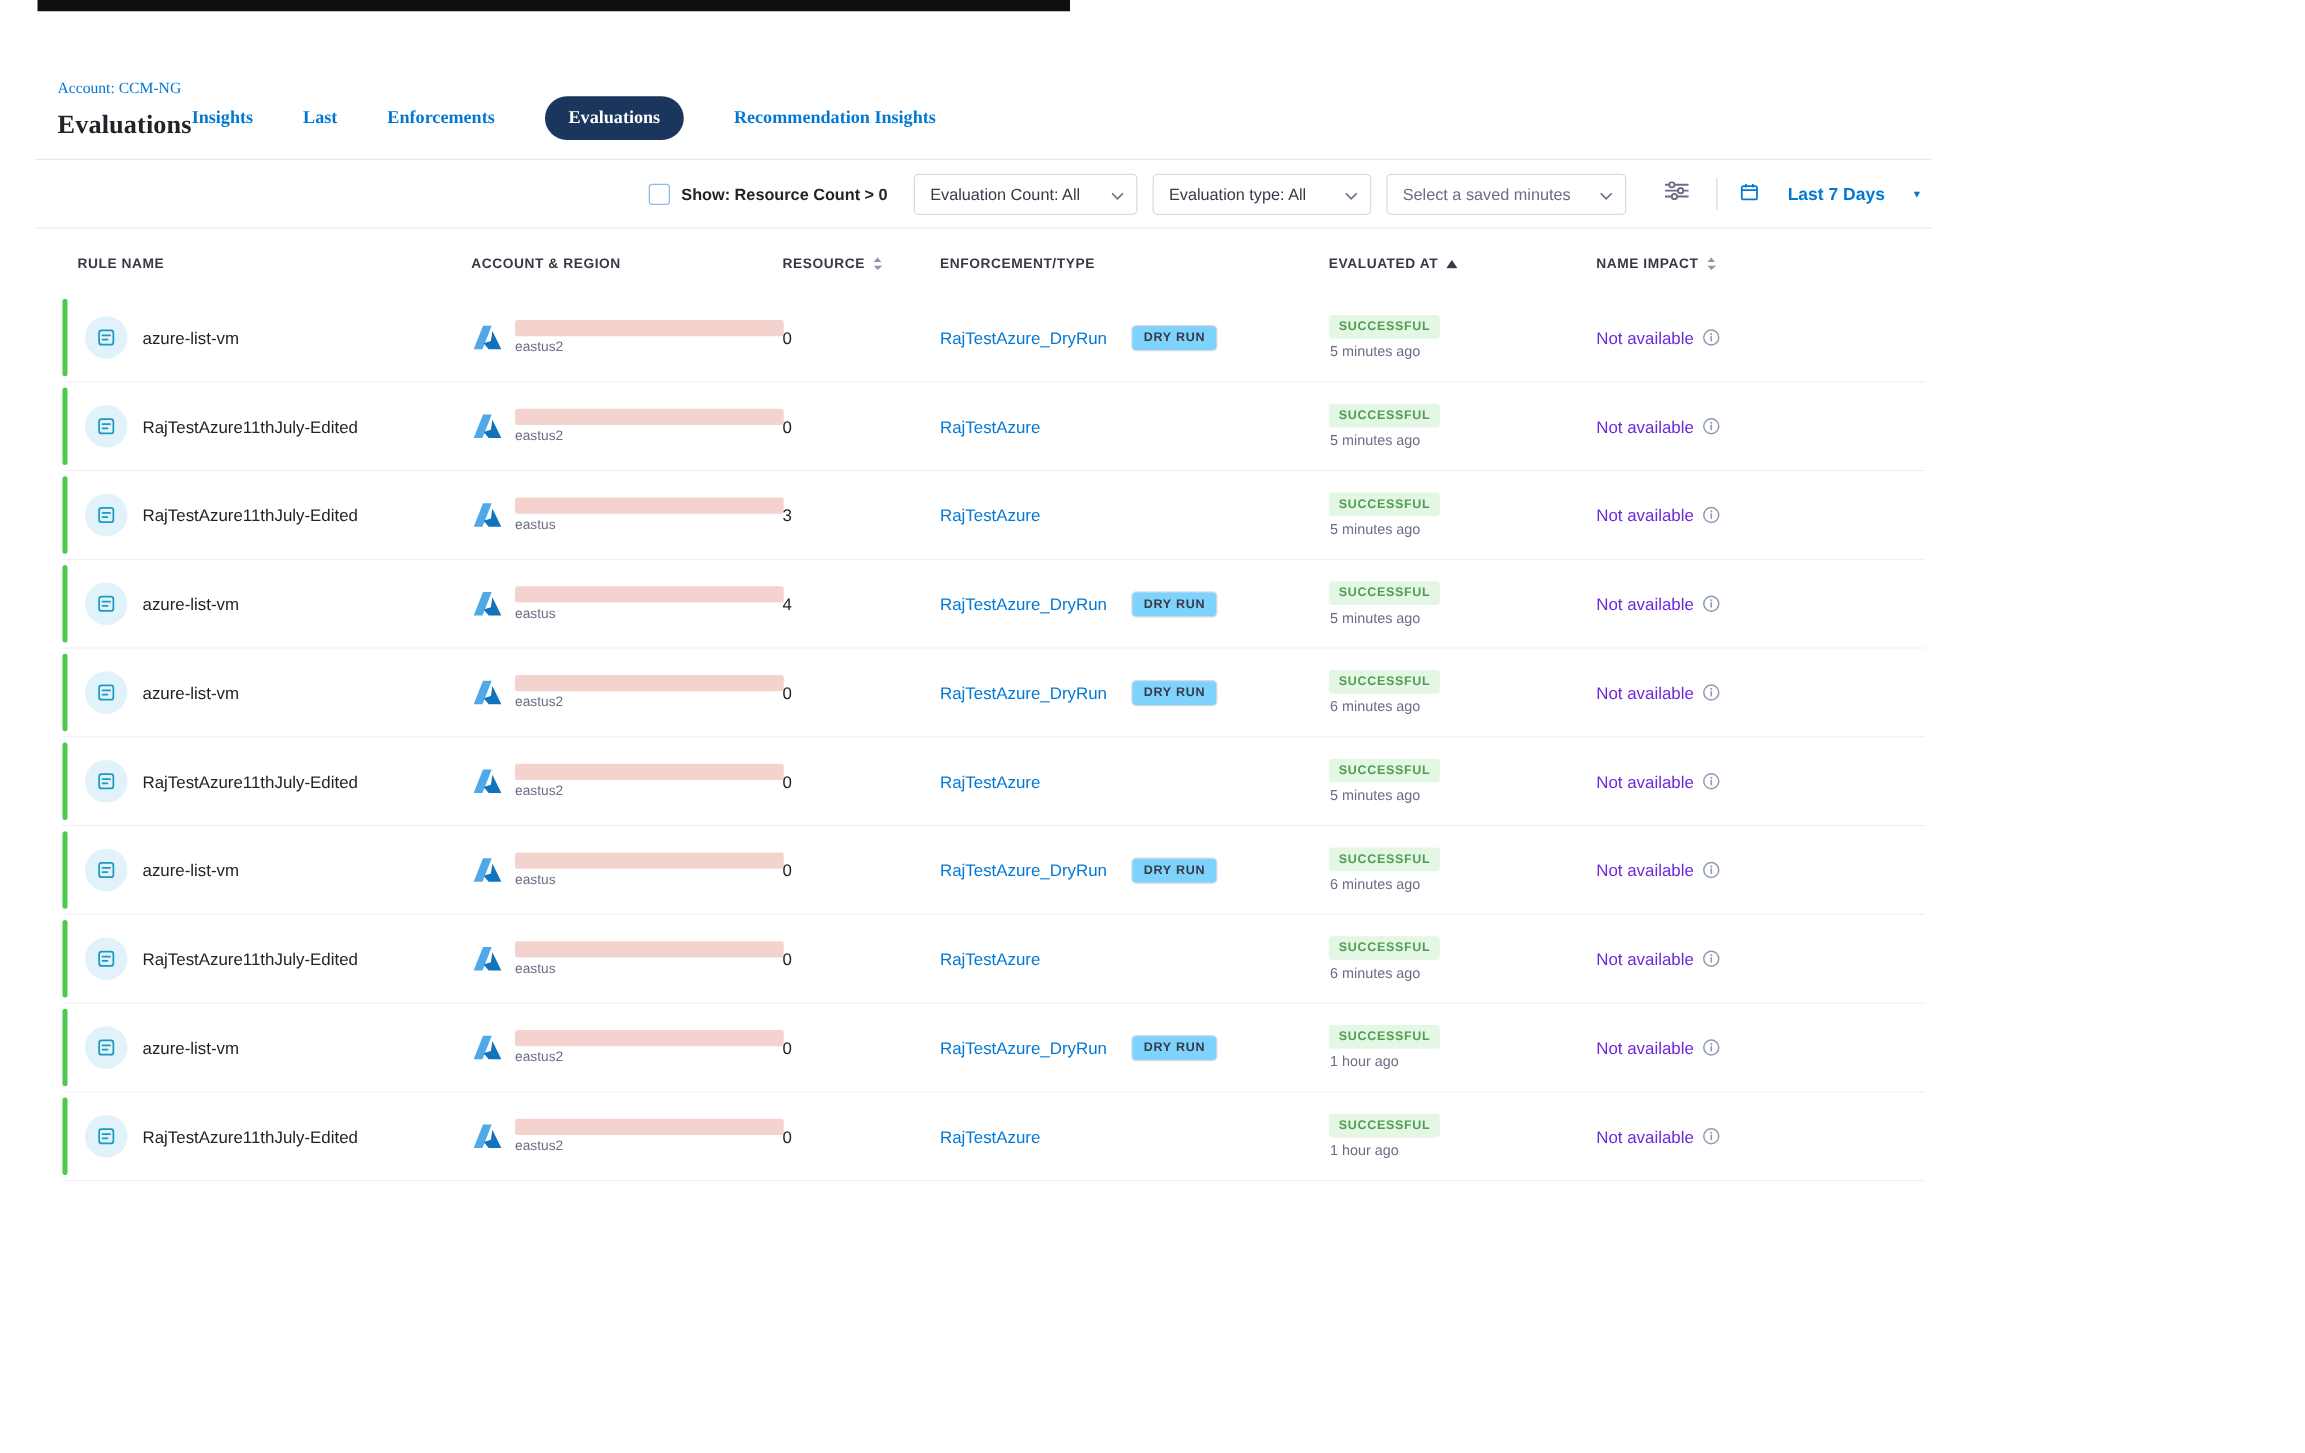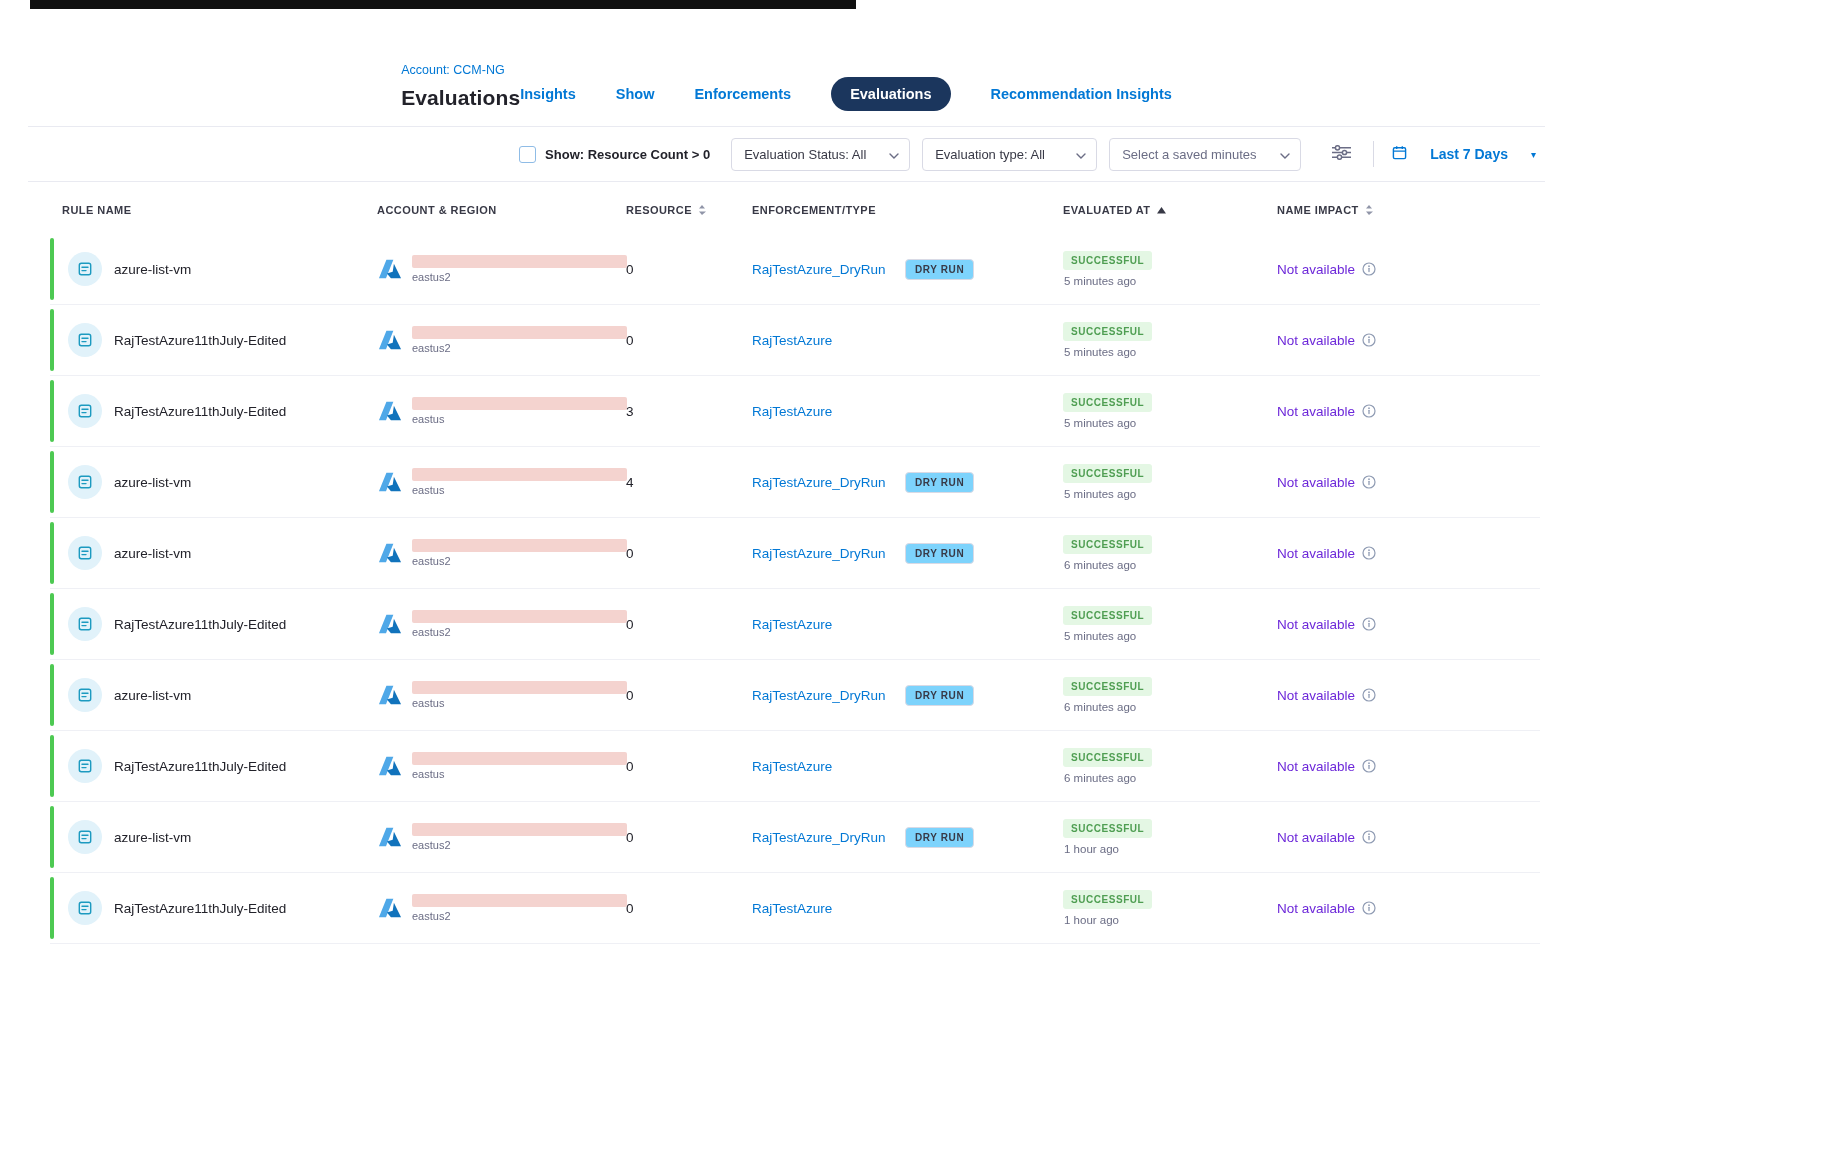--- a/index.html
+++ b/index.html
@@ -7,21 +7,21 @@
   body {
     width:1844px; height:1162px; background:#ffffff; overflow:hidden; position:relative;
     font-family:"Liberation Sans","DejaVu Sans",sans-serif; color:#22222a;
     -webkit-font-smoothing:antialiased;
   }
   .artifact-bar { position:absolute; top:0; left:30px; width:826px; height:9px; background:#101010; }
 
   .page { position:absolute; top:57px; left:28px; width:1517px; }
 
   
-  .page-header { display:flex; justify-content:center; align-items:flex-start; padding:6px 18px 0 18px; }
+  .page-header { display:flex; justify-content:flex-start; align-items:flex-start; padding:6px 18px 0 18px;font-family:Liberation Serif, serif; }
   .account-link { font-size:12.5px; color:var(--accent-blue,#0278D5); text-decoration:none; display:block; cursor:pointer; }
   .page-title { font-size:21px; font-weight:700; margin:9px 0 0 0; color:#22222a; letter-spacing:.1px; }
   .top-nav { display:flex; align-items:center; gap:40px; margin-top:14px; }
   .nav-item { font-size:14.5px; font-weight:600; color:var(--accent-blue,#0278D5); cursor:pointer; white-space:nowrap; }
   .nav-item.active { background:var(--nav-active-bg,#1B365D); color:#fff; padding:9px 19px; border-radius:18px; }
 
   .divider { height:1px; background:#E9EAF1; margin-top:15px; }
 
   
   .filter-bar { height:55px; display:flex; align-items:center; justify-content:flex-end; gap:12px; padding-right:9px; border-bottom:1px solid #E9EAF1; }
@@ -79,37 +79,37 @@
 
 <div class="page">
 
   <header class="page-header">
     <div>
       <a class="account-link">Account: CCM-NG</a>
       <h1 class="page-title">Evaluations</h1>
     </div>
     <nav class="top-nav">
         <a class="nav-item">Insights</a>
-        <a class="nav-item">Show</a>
+        <a class="nav-item">Last</a>
         <a class="nav-item">Enforcements</a>
         <a class="nav-item active">Evaluations</a>
         <a class="nav-item">Recommendation Insights</a>
       </nav>
   </header>
 
   <div class="divider"></div>
 
   <div class="filter-bar">
     <label class="checkbox-wrap">
       <span class="checkbox"></span>
       <span class="checkbox-label">Show: Resource Count &gt; 0</span>
     </label>
 
     <div class="select w1">
-      <span class="val">Evaluation Status: All</span>
+      <span class="val">Evaluation Count: All</span>
       <span>
         <svg width="10" height="6" viewBox="0 0 10 6">
             <path d="M1 1l4 4 4-4" fill="none" stroke="#6B6D85" stroke-width="1.4" stroke-linecap="round"></path>
           </svg>
       </span>
     </div>
 
     <div class="select w2">
       <span class="val">Evaluation type: All</span>
       <span>

